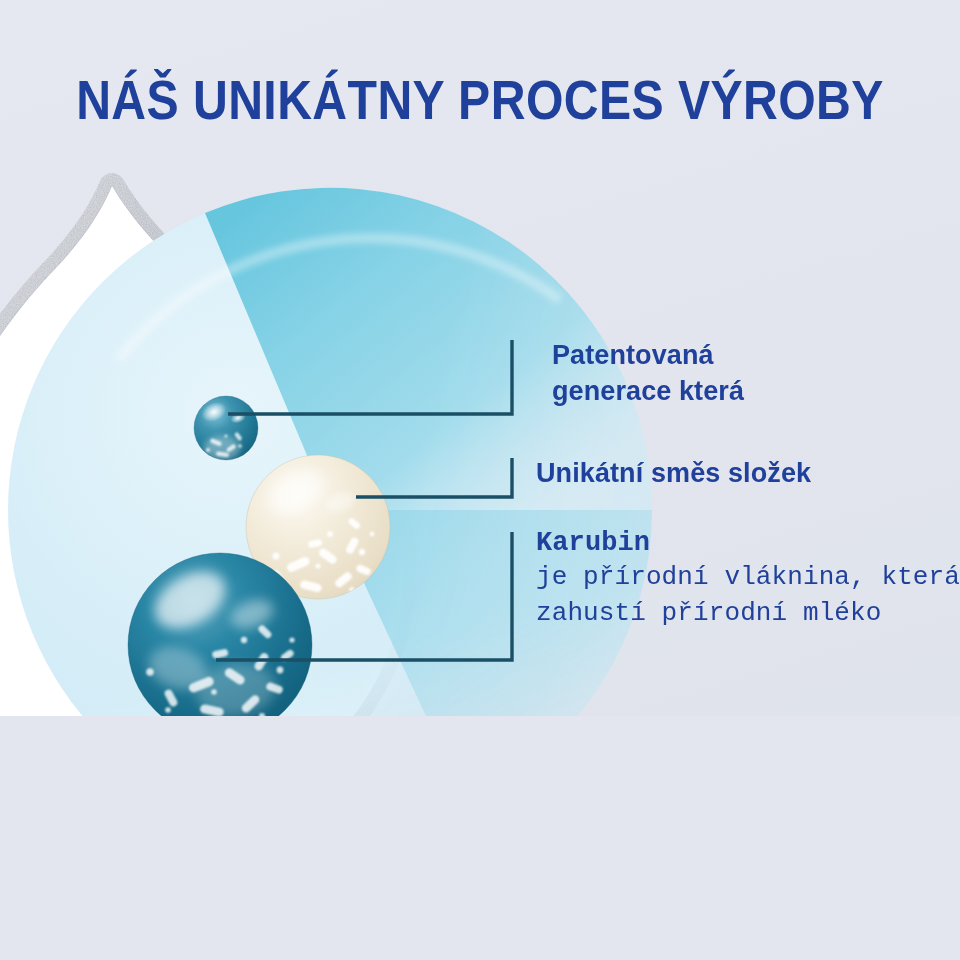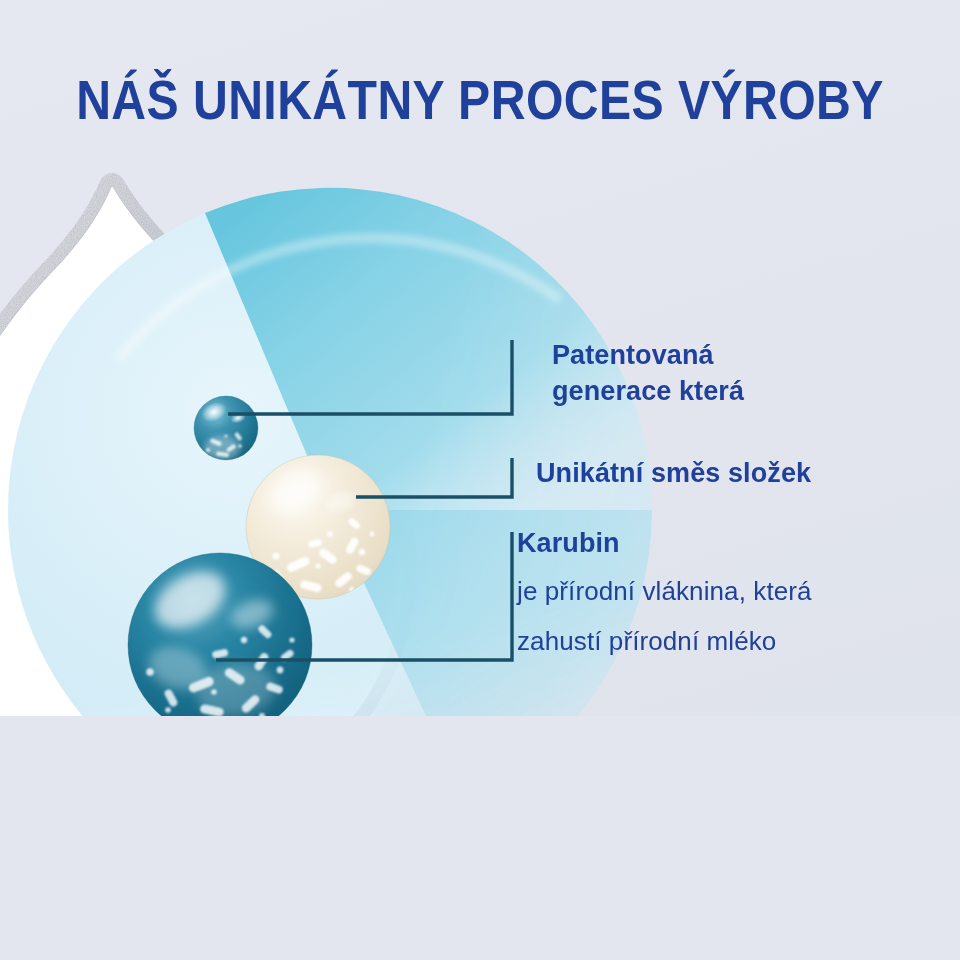--- a/index.html
+++ b/index.html
@@ -59,26 +59,25 @@
     font-weight: 700;
     font-size: 27px;
     letter-spacing: 0.1px;
     display: block;
   }
   .callout .sub {
     font-weight: 400;
     font-size: 26px;
     letter-spacing: 0.1px;
     display: block;
-    margin-top: 14px;
   }
 
   #callout-1 { left: 536px; top: 338px; margin-left: 16px; }
   #callout-2 { left: 536px; top: 458px; text-align: center; }
-  #callout-3 { left: 517px; top: 528px; }
+  #callout-3 { left: 536px; top: 528px; font-family: Liberation Mono, monospace; }
 
   #callout-1 .hd { line-height: 1.32; }
   #callout-3 .sub { line-height: 1.38; }
 </style>
 </head>
 <body>
 
 <div id="stage">
 
   <svg id="art" viewBox="0 0 960 960" xmlns="http://www.w3.org/2000/svg" aria-hidden="true">

